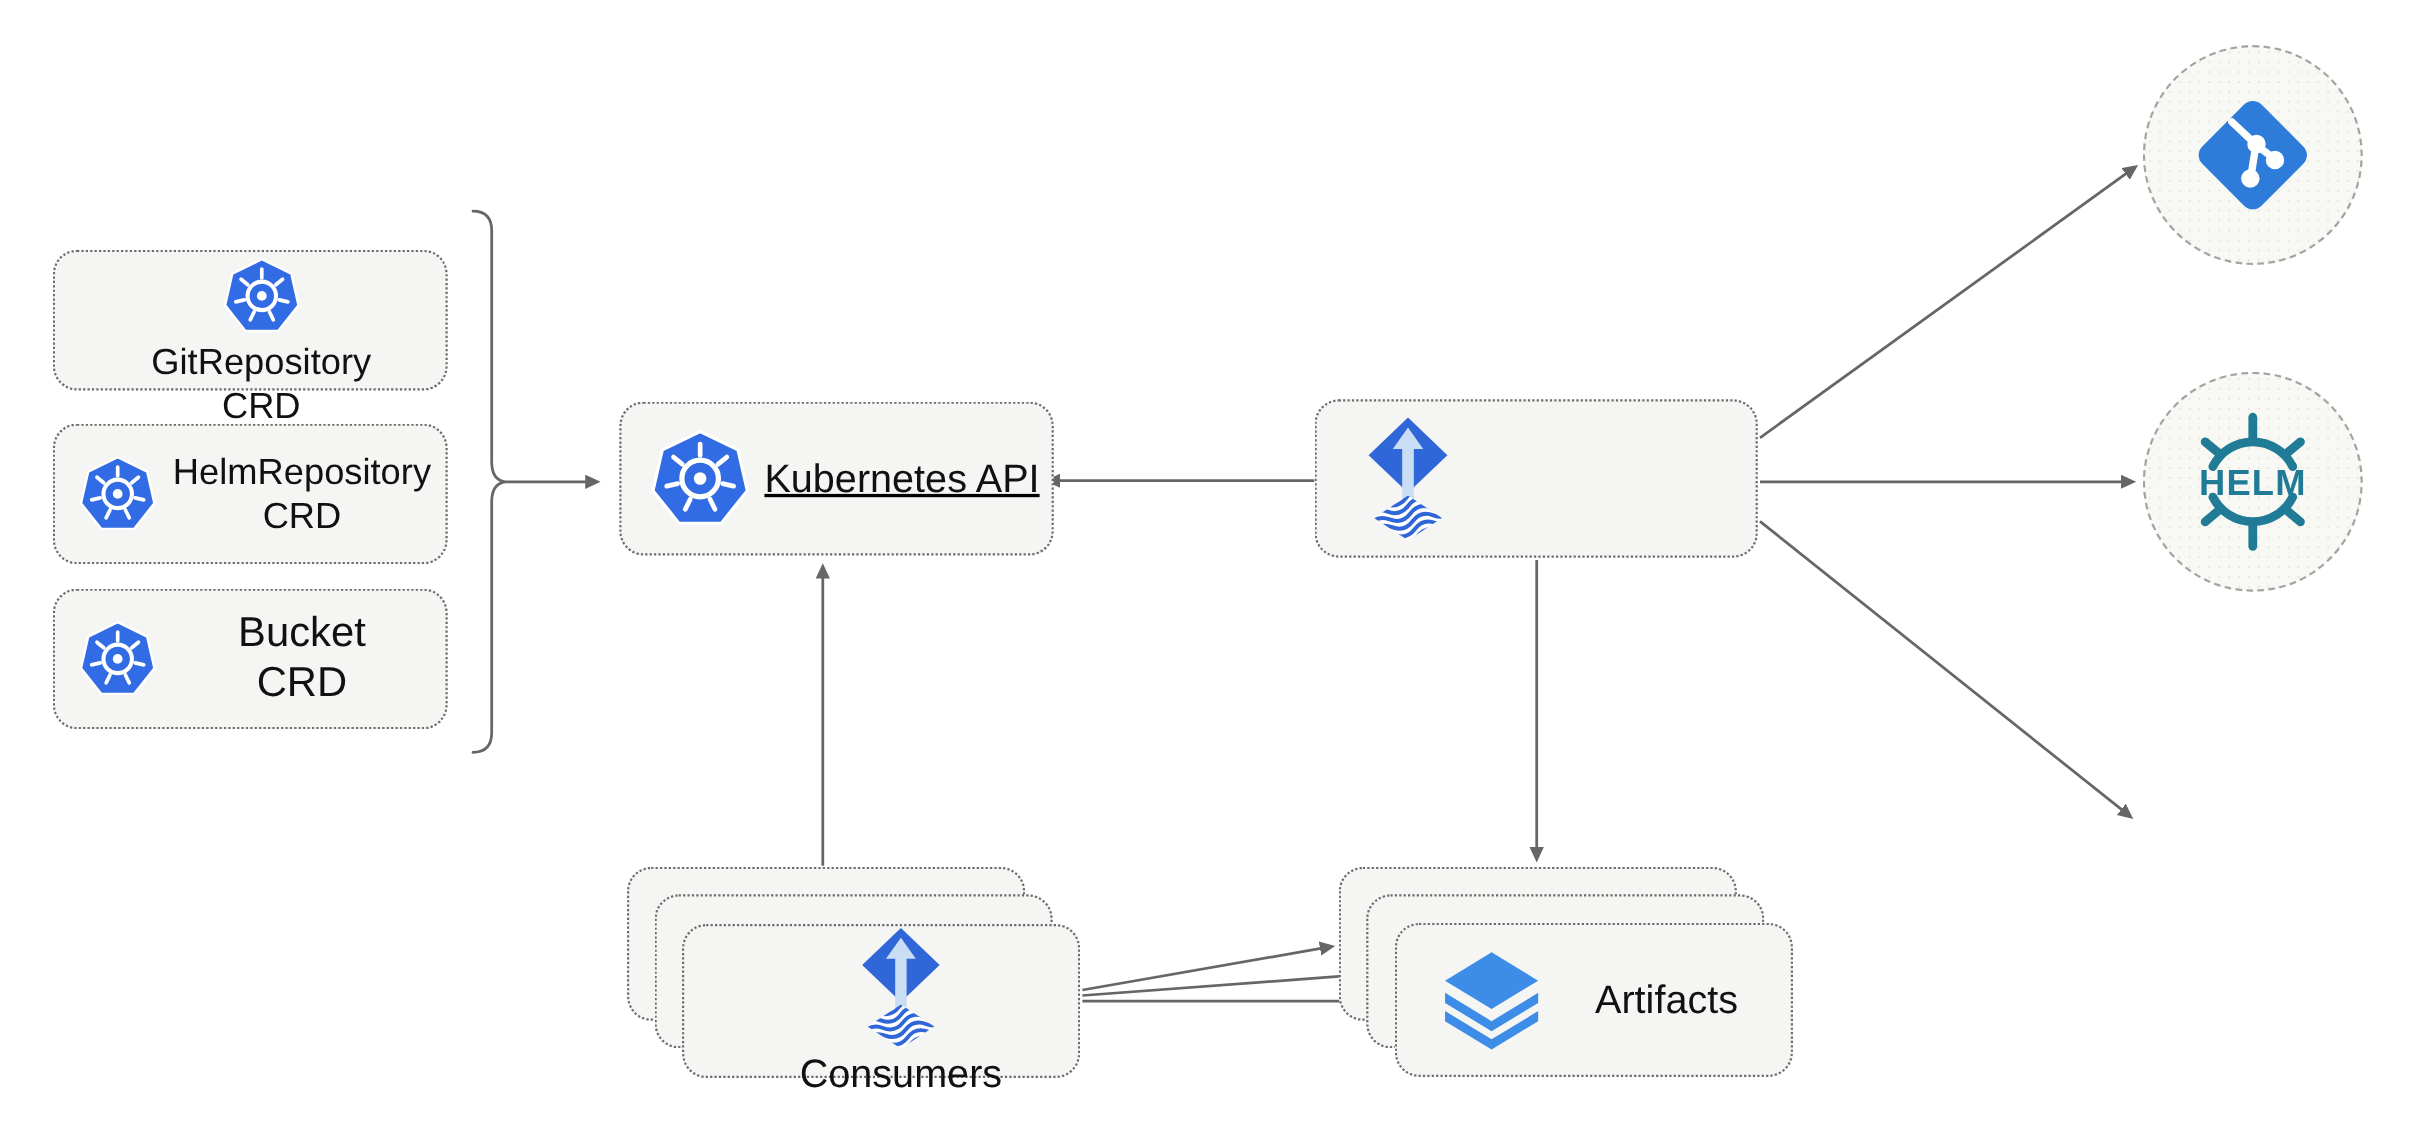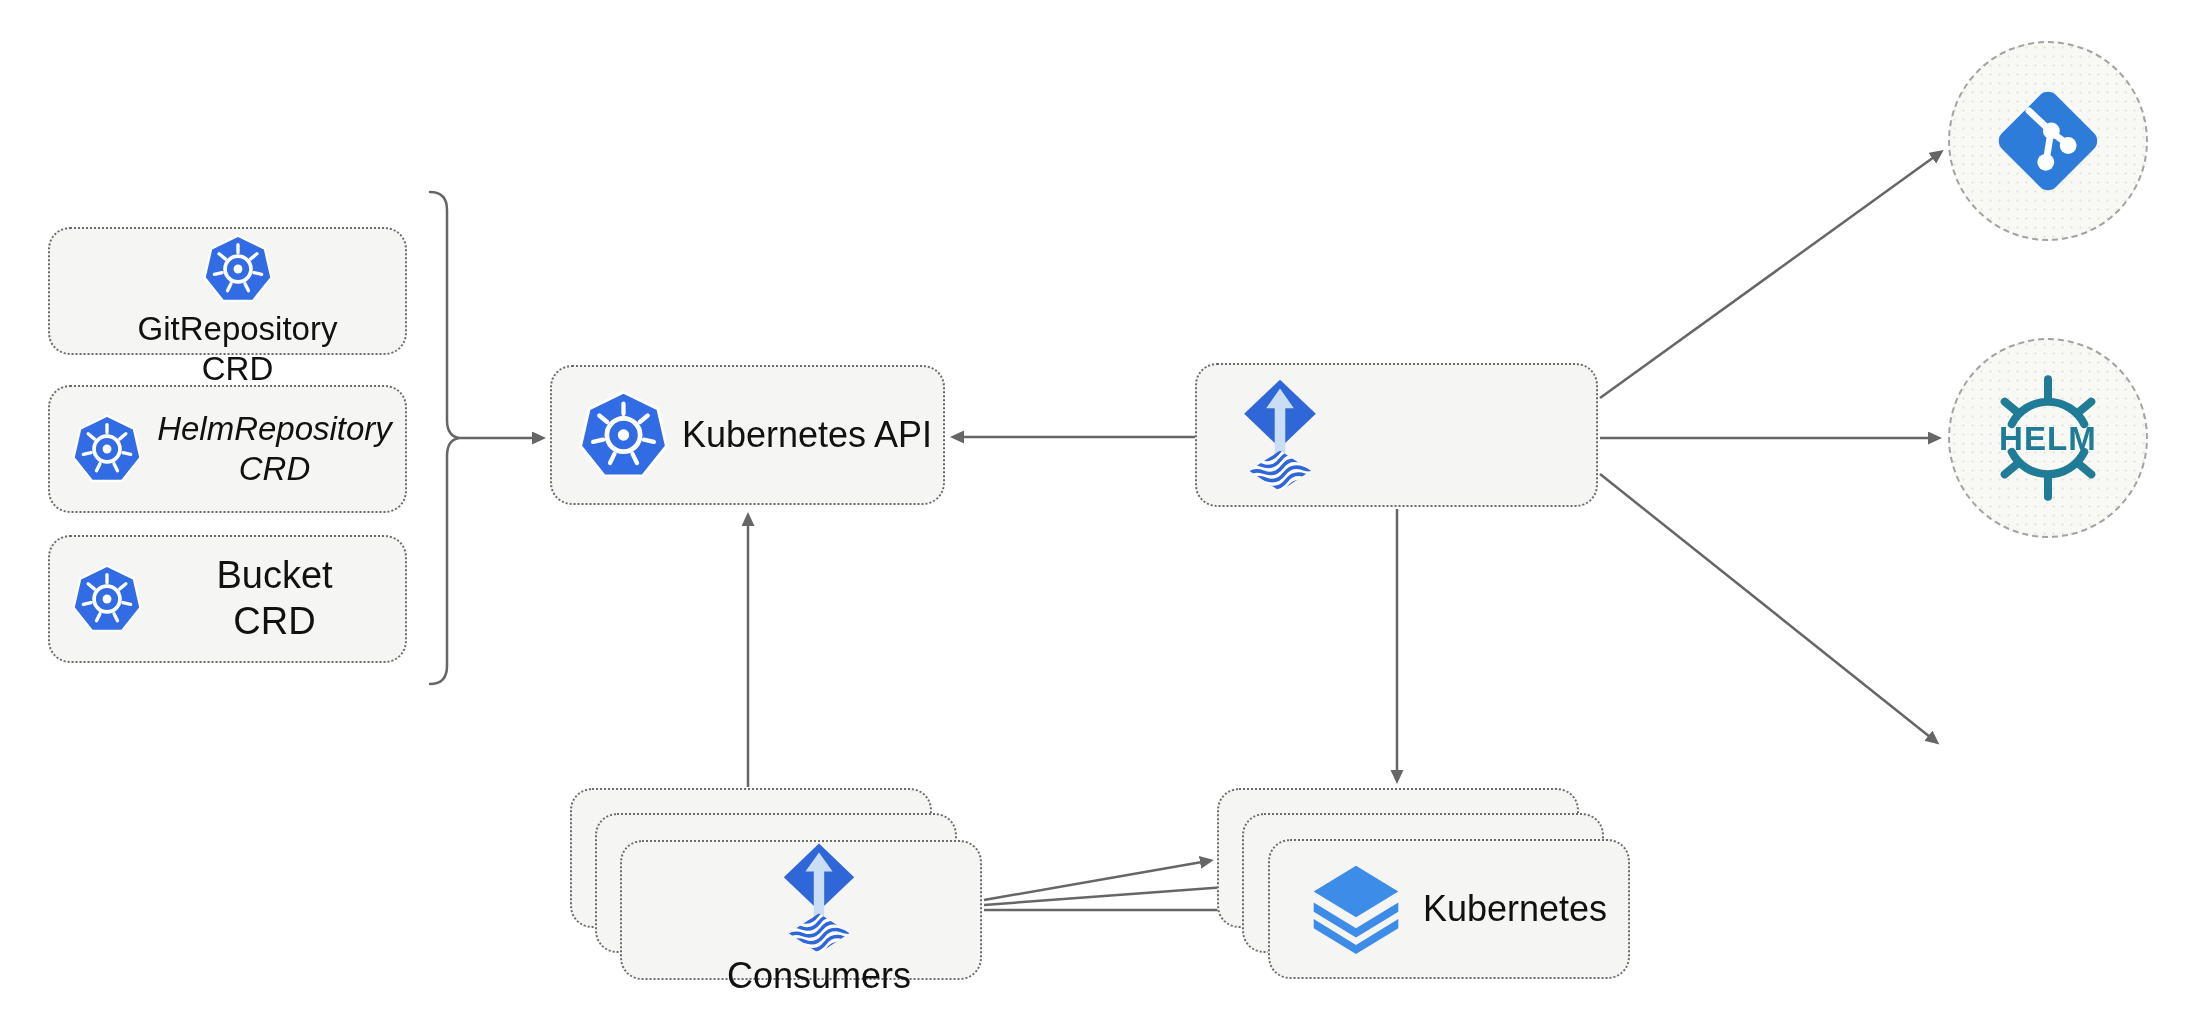--- a/index.html
+++ b/index.html
@@ -137,39 +137,39 @@
       <div>CRD</div>
     </div>
   </div>
 
   <div class="box" style="left:48px; top:385px; width:359px; height:128px; padding-left:20px;">
     <span class="icon-wrap">
       <svg width="74" height="80" viewBox="0 0 100 100">
           <use href="#sym-k8s"></use>
         </svg>
     </span>
-    <div class="node-label" style="font-size:33px;font-style:italic;">
+    <div class="node-label" style="font-size:33px;">
       <div>HelmRepository</div>
       <div>CRD</div>
     </div>
   </div>
 
   <div class="box" style="left:48px; top:535px; width:359px; height:128px; padding-left:20px;">
     <span class="icon-wrap">
       <svg width="74" height="80" viewBox="0 0 100 100">
           <use href="#sym-k8s"></use>
         </svg>
     </span>
     <div class="node-label" style="font-size:38px;">
       <div>Bucket</div>
       <div>CRD</div>
     </div>
   </div>
 
-  <div class="box" style="left:550px; top:365px; width:395px; height:140px; padding-left:24px;">
+  <div class="box" style="left:563px; top:365px; width:395px; height:140px; padding-left:24px;text-decoration:underline;">
     <span class="icon-wrap">
       <svg width="95" height="98" viewBox="0 0 100 100">
           <use href="#sym-k8s"></use>
         </svg>
     </span>
     <div class="node-label big-label">Kubernetes API</div>
   </div>
 
   <div class="box" style="left:1195px; top:363px; width:403px; height:144px; padding-left:42px;">
     <span class="icon-wrap">
@@ -193,21 +193,21 @@
   </div>
 
   <div class="box stack-back" style="left:1217px; top:788px; width:362px; height:140px;"></div>
   <div class="box stack-mid" style="left:1242px; top:813px; width:362px; height:140px;"></div>
   <div class="box stack-front" style="left:1268px; top:839px; width:362px; height:140px; padding-left:40px;">
     <span class="icon-wrap">
       <svg width="92" height="94" viewBox="0 0 100 102">
           <use href="#sym-layers"></use>
         </svg>
     </span>
-    <div class="node-label big-label">Kubernetes</div>
+    <div class="node-label big-label">Artifacts</div>
   </div>
 
   <div class="circle" style="left:1948px; top:41px;">
     <svg width="112" height="112" viewBox="0 0 100 100">
         <use href="#sym-git"></use>
       </svg>
   </div>
 
   <div class="circle" style="left:1948px; top:338px;">
     <svg width="128" height="128" viewBox="0 0 120 120">

